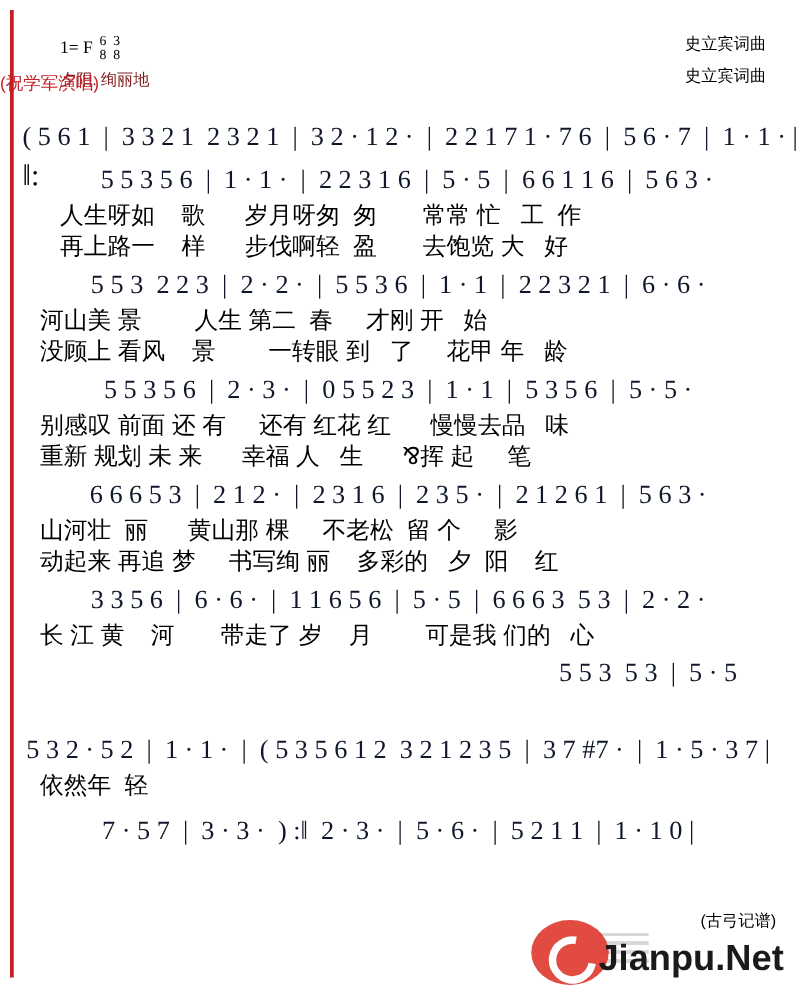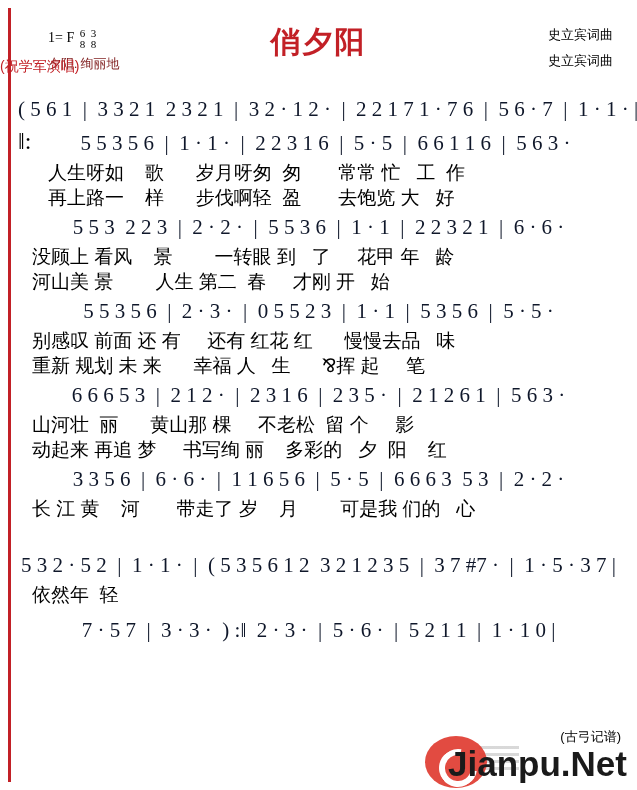--- a/index.html
+++ b/index.html
@@ -56,21 +56,21 @@
     font-size:19px;
     color:#000;
     white-space:pre;
     height:25px;
     line-height:25px;
     letter-spacing:0px;
   }
   .watermark{
     position:absolute;right:10px;bottom:6px;
     font-family:"Liberation Sans", sans-serif;
-    font-size:35px;font-weight:bold;color:#1a1a1a;
+    font-size:29px;font-weight:bold;color:#1a1a1a;
     letter-spacing:0px;
   }
   .wm-logo{
     position:absolute;right:150px;bottom:2px;width:62px;height:52px;
     border-radius:50%;
     background:#e03c31;
     opacity:.92;
   }
   .wm-logo:after{
     content:"";position:absolute;left:14px;top:13px;width:26px;height:26px;
@@ -98,61 +98,61 @@
     <span class="frac">
       <span>6</span>
       <span>8</span>
     </span>
     <span class="frac">
       <span>3</span>
       <span>8</span>
     </span>
   </div>
   <div class="subtitle-left">夕阳. 绚丽地</div>
-  <div class="title">俏夕阳</div>
   <div class="singer">(祝学军演唱)</div>
   <div class="credit1">史立宾词曲</div>
   <div class="credit2">史立宾词曲</div>
 </div>
 
 <div class="system">
   <div class="notes">( 5 6 1  |  3 3 2 1  2 3 2 1  |  3 2 · 1 2 ·  |  2 2 1 7 1 · 7 6  |  5 6 · 7  |  1 · 1 · |</div>
 </div>
 
 <div class="system">
   <div class="notes" style="padding-left:14px">5 5 3 5 6  |  1 · 1 ·  |  2 2 3 1 6  |  5 · 5  |  6 6 1 1 6  |  5 6 3 ·</div>
   <div style="position:absolute;left:0;top:2px;font-size:24px">‖:</div>
   <div class="lyric" style="padding-left:30px">人生呀如    歌      岁月呀匆  匆       常常 忙   工  作</div>
   <div class="lyric" style="padding-left:30px">再上路一    样      步伐啊轻  盈       去饱览 大   好</div>
 </div>
 
 <div class="system">
   <div class="notes">5 5 3  2 2 3  |  2 · 2 ·  |  5 5 3 6  |  1 · 1  |  2 2 3 2 1  |  6 · 6 ·</div>
+  <div class="lyric" style="padding-left:14px">河山美 景        人生 第二  春     才刚 开   始</div>
   <div class="lyric" style="padding-left:14px">没顾上 看风    景        一转眼 到   了     花甲 年   龄</div>
-  <div class="lyric" style="padding-left:14px">河山美 景        人生 第二  春     才刚 开   始</div>
 </div>
 
 <div class="system">
   <div class="notes">5 5 3 5 6  |  2 · 3 ·  |  0 5 5 2 3  |  1 · 1  |  5 3 5 6  |  5 · 5 ·</div>
   <div class="lyric" style="padding-left:14px">别感叹 前面 还 有     还有 红花 红      慢慢去品   味</div>
   <div class="lyric" style="padding-left:14px">重新 规划 未 来      幸福 人   生      ⅋挥 起     笔</div>
 </div>
 
 <div class="system">
   <div class="notes">6 6 6 5 3  |  2 1 2 ·  |  2 3 1 6  |  2 3 5 ·  |  2 1 2 6 1  |  5 6 3 ·</div>
   <div class="lyric" style="padding-left:14px">山河壮  丽      黄山那 棵     不老松  留 个     影</div>
   <div class="lyric" style="padding-left:14px">动起来 再追 梦     书写绚 丽    多彩的   夕  阳    红</div>
 </div>
 
 <div class="system">
   <div class="notes">3 3 5 6  |  6 · 6 ·  |  1 1 6 5 6  |  5 · 5  |  6 6 6 3  5 3  |  2 · 2 ·</div>
   <div class="lyric" style="padding-left:14px">长 江 黄    河       带走了 岁    月        可是我 们的   心</div>
 </div>
 
 <div class="system">
+  <div class="notes" style="padding-left:400px">5 5 3  5 3  |  5 · 5</div>
 </div>
 
 <div class="system" style="margin-top:27px">
   <div class="notes">5 3 2 · 5 2  |  1 · 1 ·  |  ( 5 3 5 6 1 2  3 2 1 2 3 5  |  3 7 #7 ·  |  1 · 5 · 3 7 |</div>
   <div class="lyric" style="padding-left:14px">依然年  轻</div>
 </div>
 
 <div class="system" style="margin-top:6px">
   <div class="notes">7 · 5 7  |  3 · 3 ·  ) :‖  2 · 3 ·  |  5 · 6 ·  |  5 2 1 1  |  1 · 1 0 |</div>
 </div>

